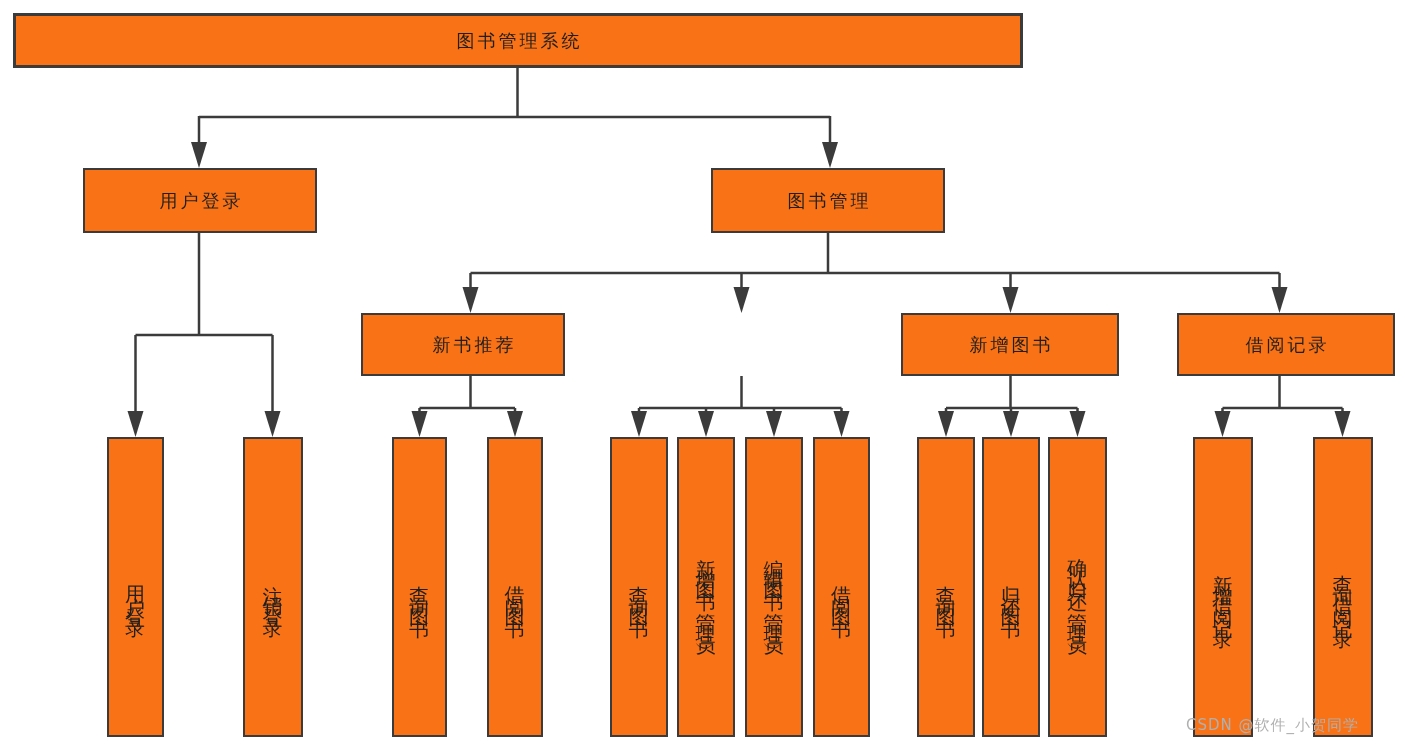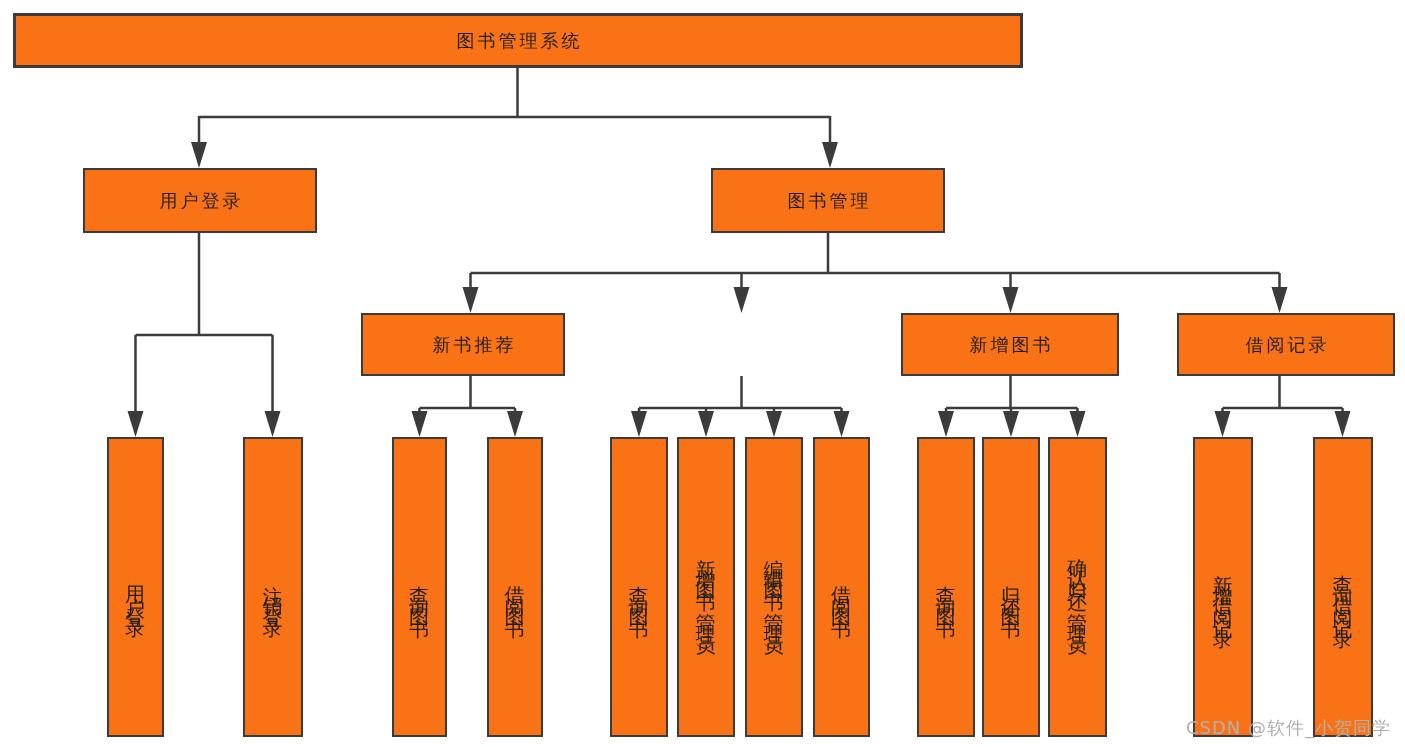--- a/index.html
+++ b/index.html
@@ -38,21 +38,21 @@
     writing-mode:vertical-rl;
     text-orientation:mixed;
     font-size:20px;
     letter-spacing:11px;
     line-height:1;
     margin-top:10px;
   }
   .watermark{
     position:absolute;
     left:1186px;top:716px;
-    font-size:18px;
+    font-size:15px;
     letter-spacing:1px;
     color:var(--watermark);
     white-space:nowrap;
     z-index:5;
   }
 </style>
 </head>
 <body>
 
 <div class="canvas">

